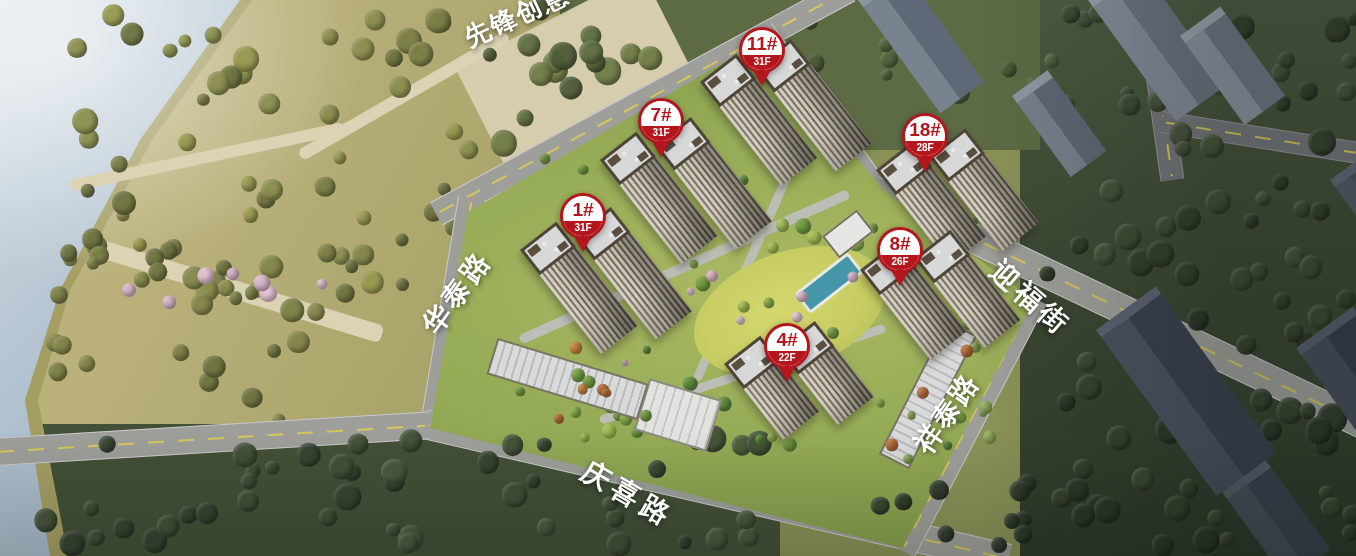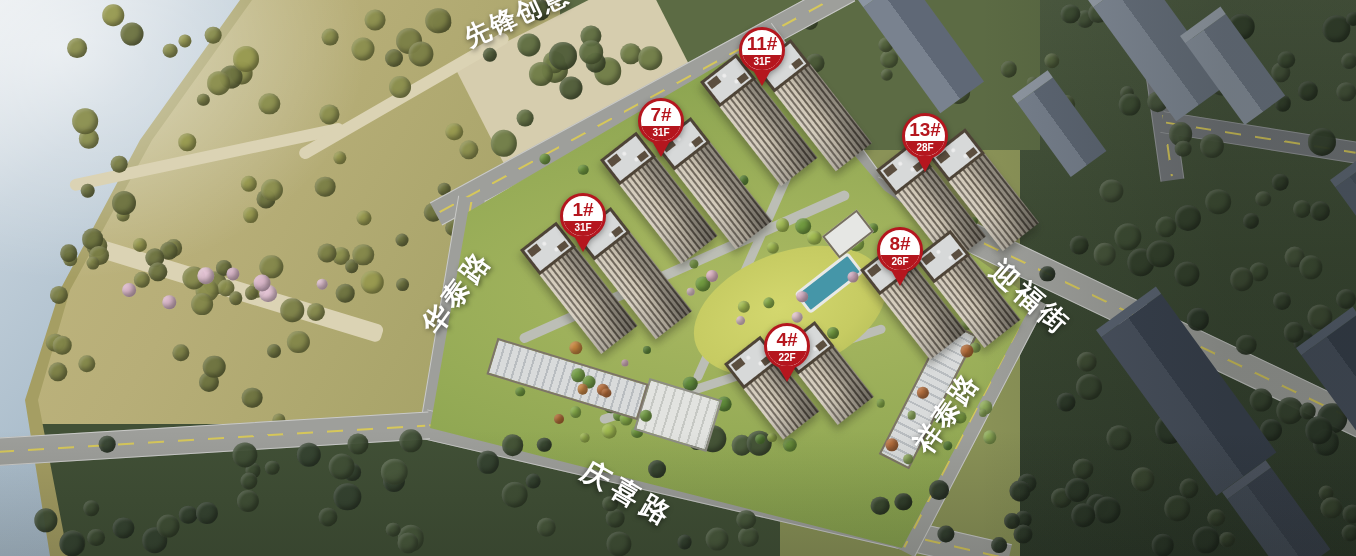--- a/index.html
+++ b/index.html
@@ -661,19 +661,19 @@
   </div>
   <div class="pin" style="left:762px;top:86px">
     <div class="bubble">
       <div class="pnum">11#</div>
       <div class="pfloor">31F</div>
     </div>
       <div class="tail"></div>
   </div>
   <div class="pin" style="left:925px;top:172px">
     <div class="bubble">
-      <div class="pnum">13#</div>
+      <div class="pnum">18#</div>
       <div class="pfloor">28F</div>
     </div>
       <div class="tail"></div>
   </div>
 
 </div>
 
 </body></html>

